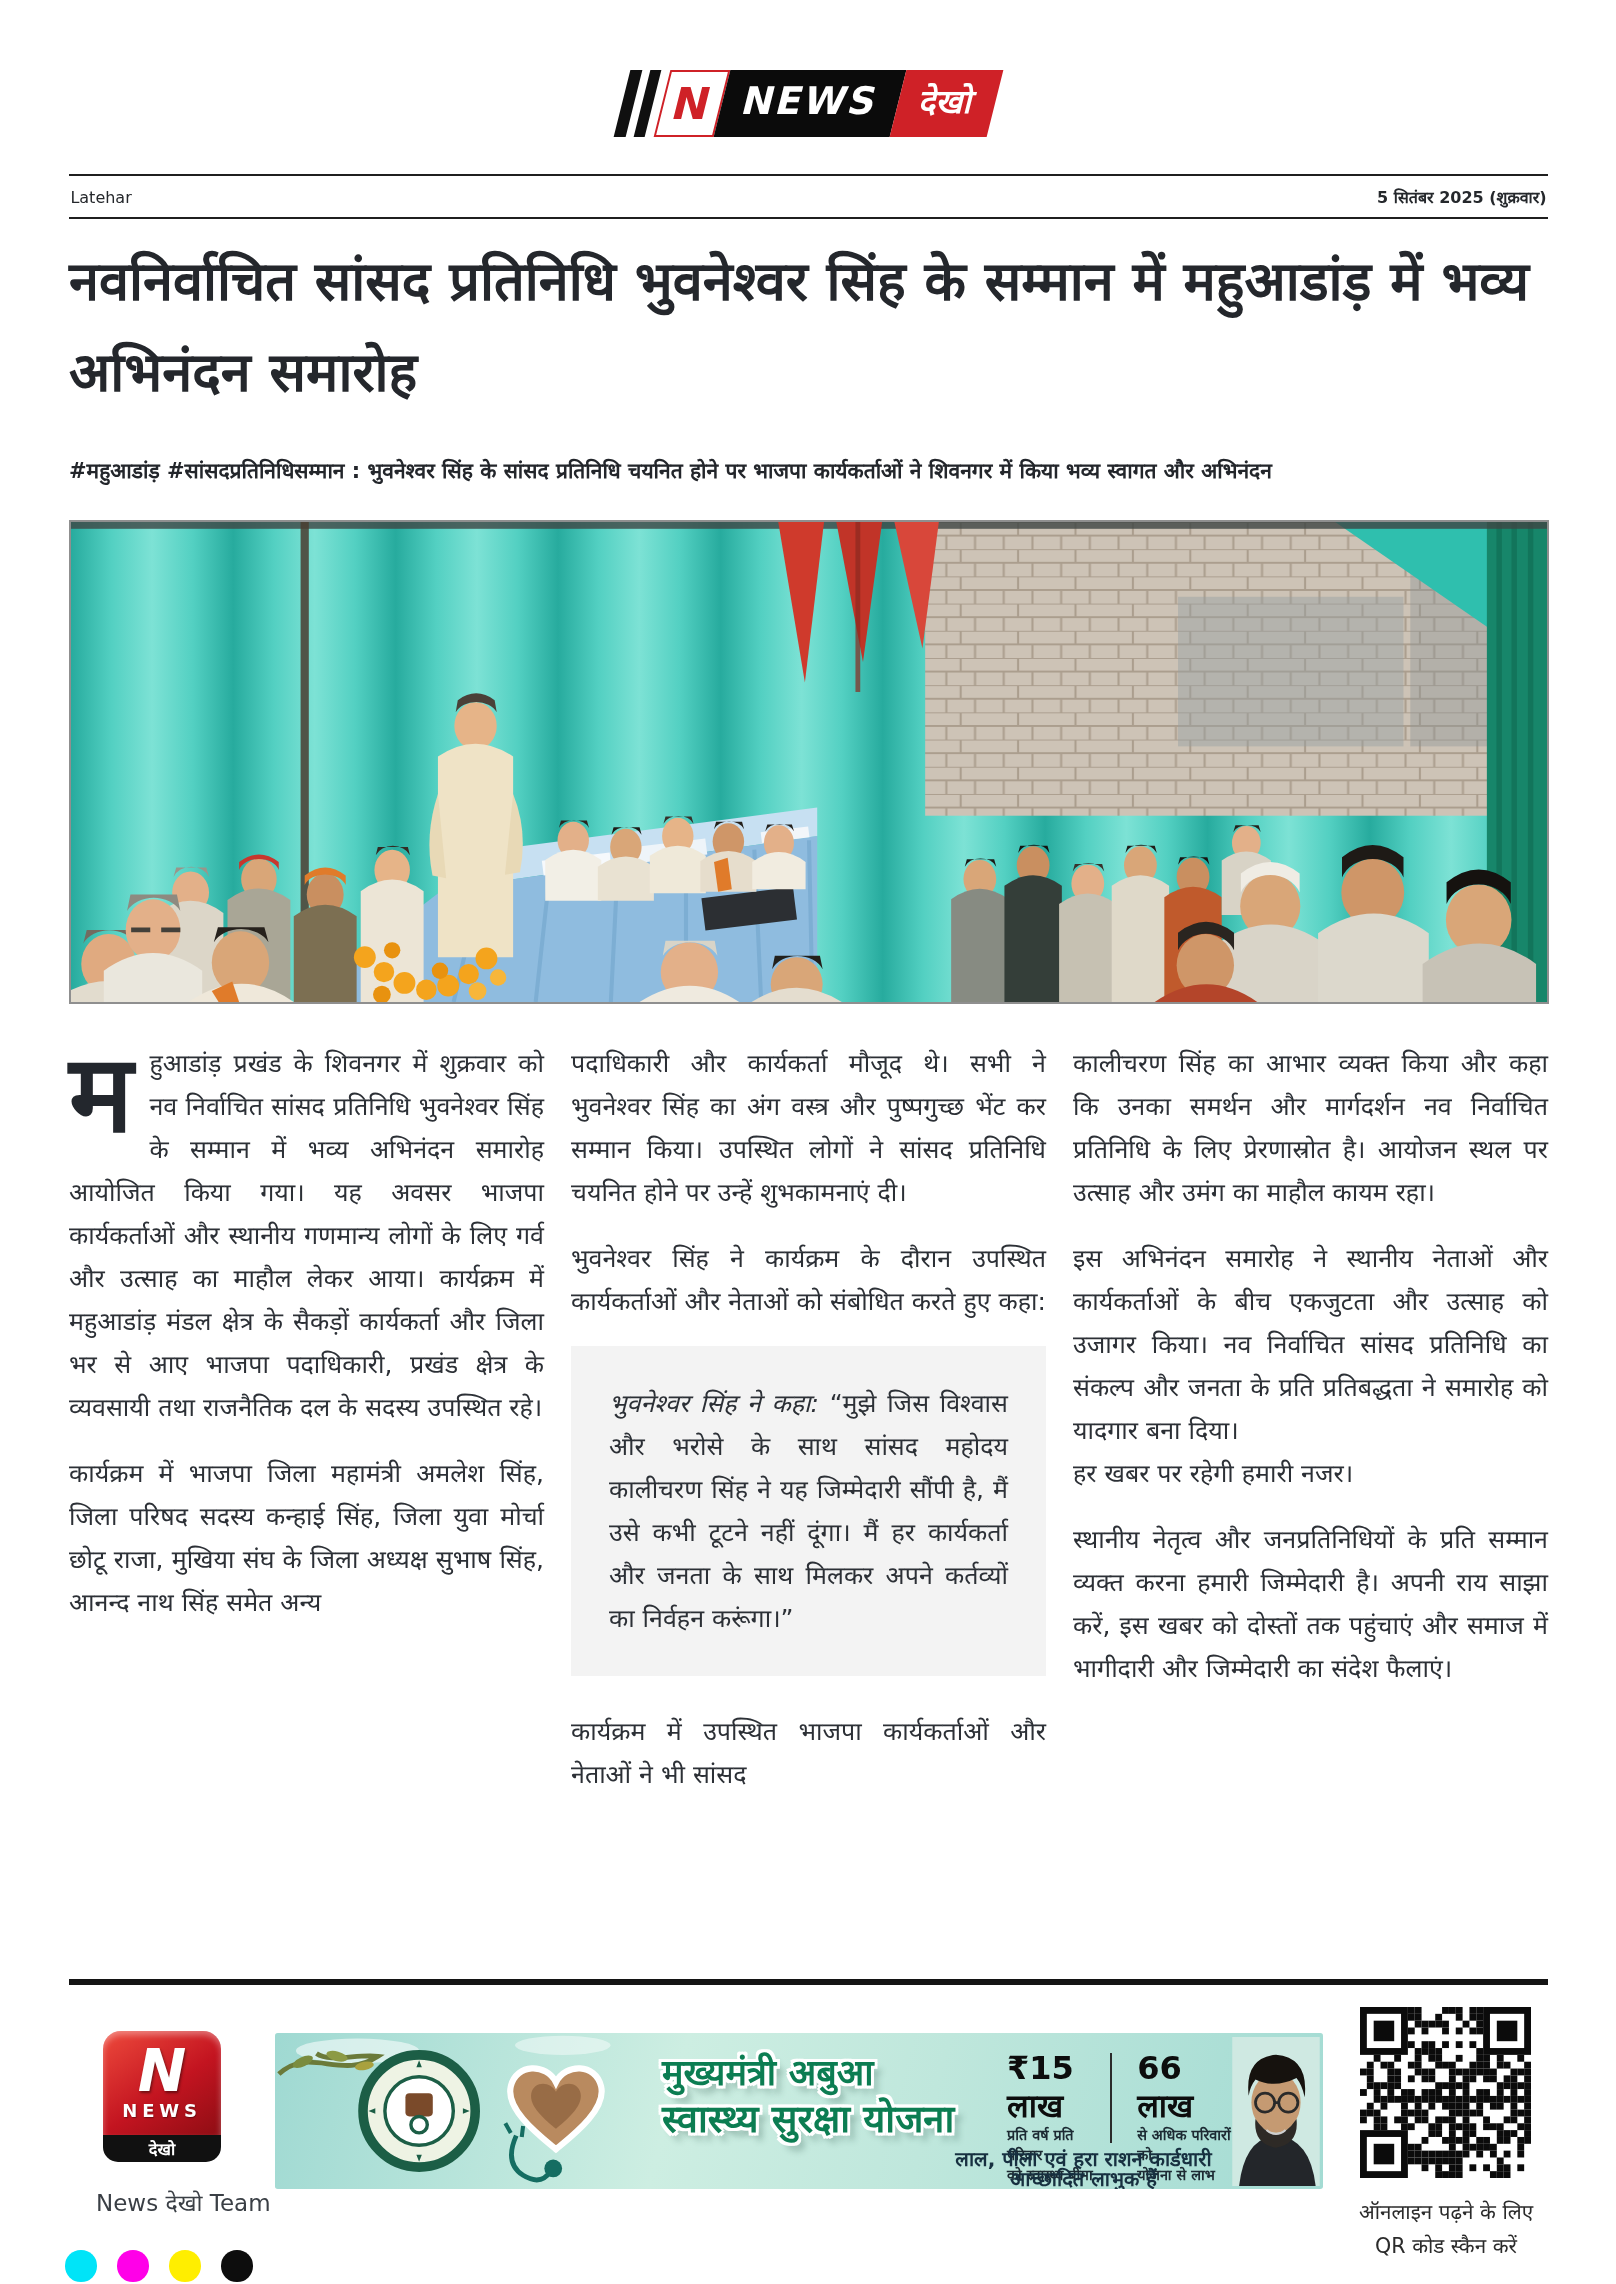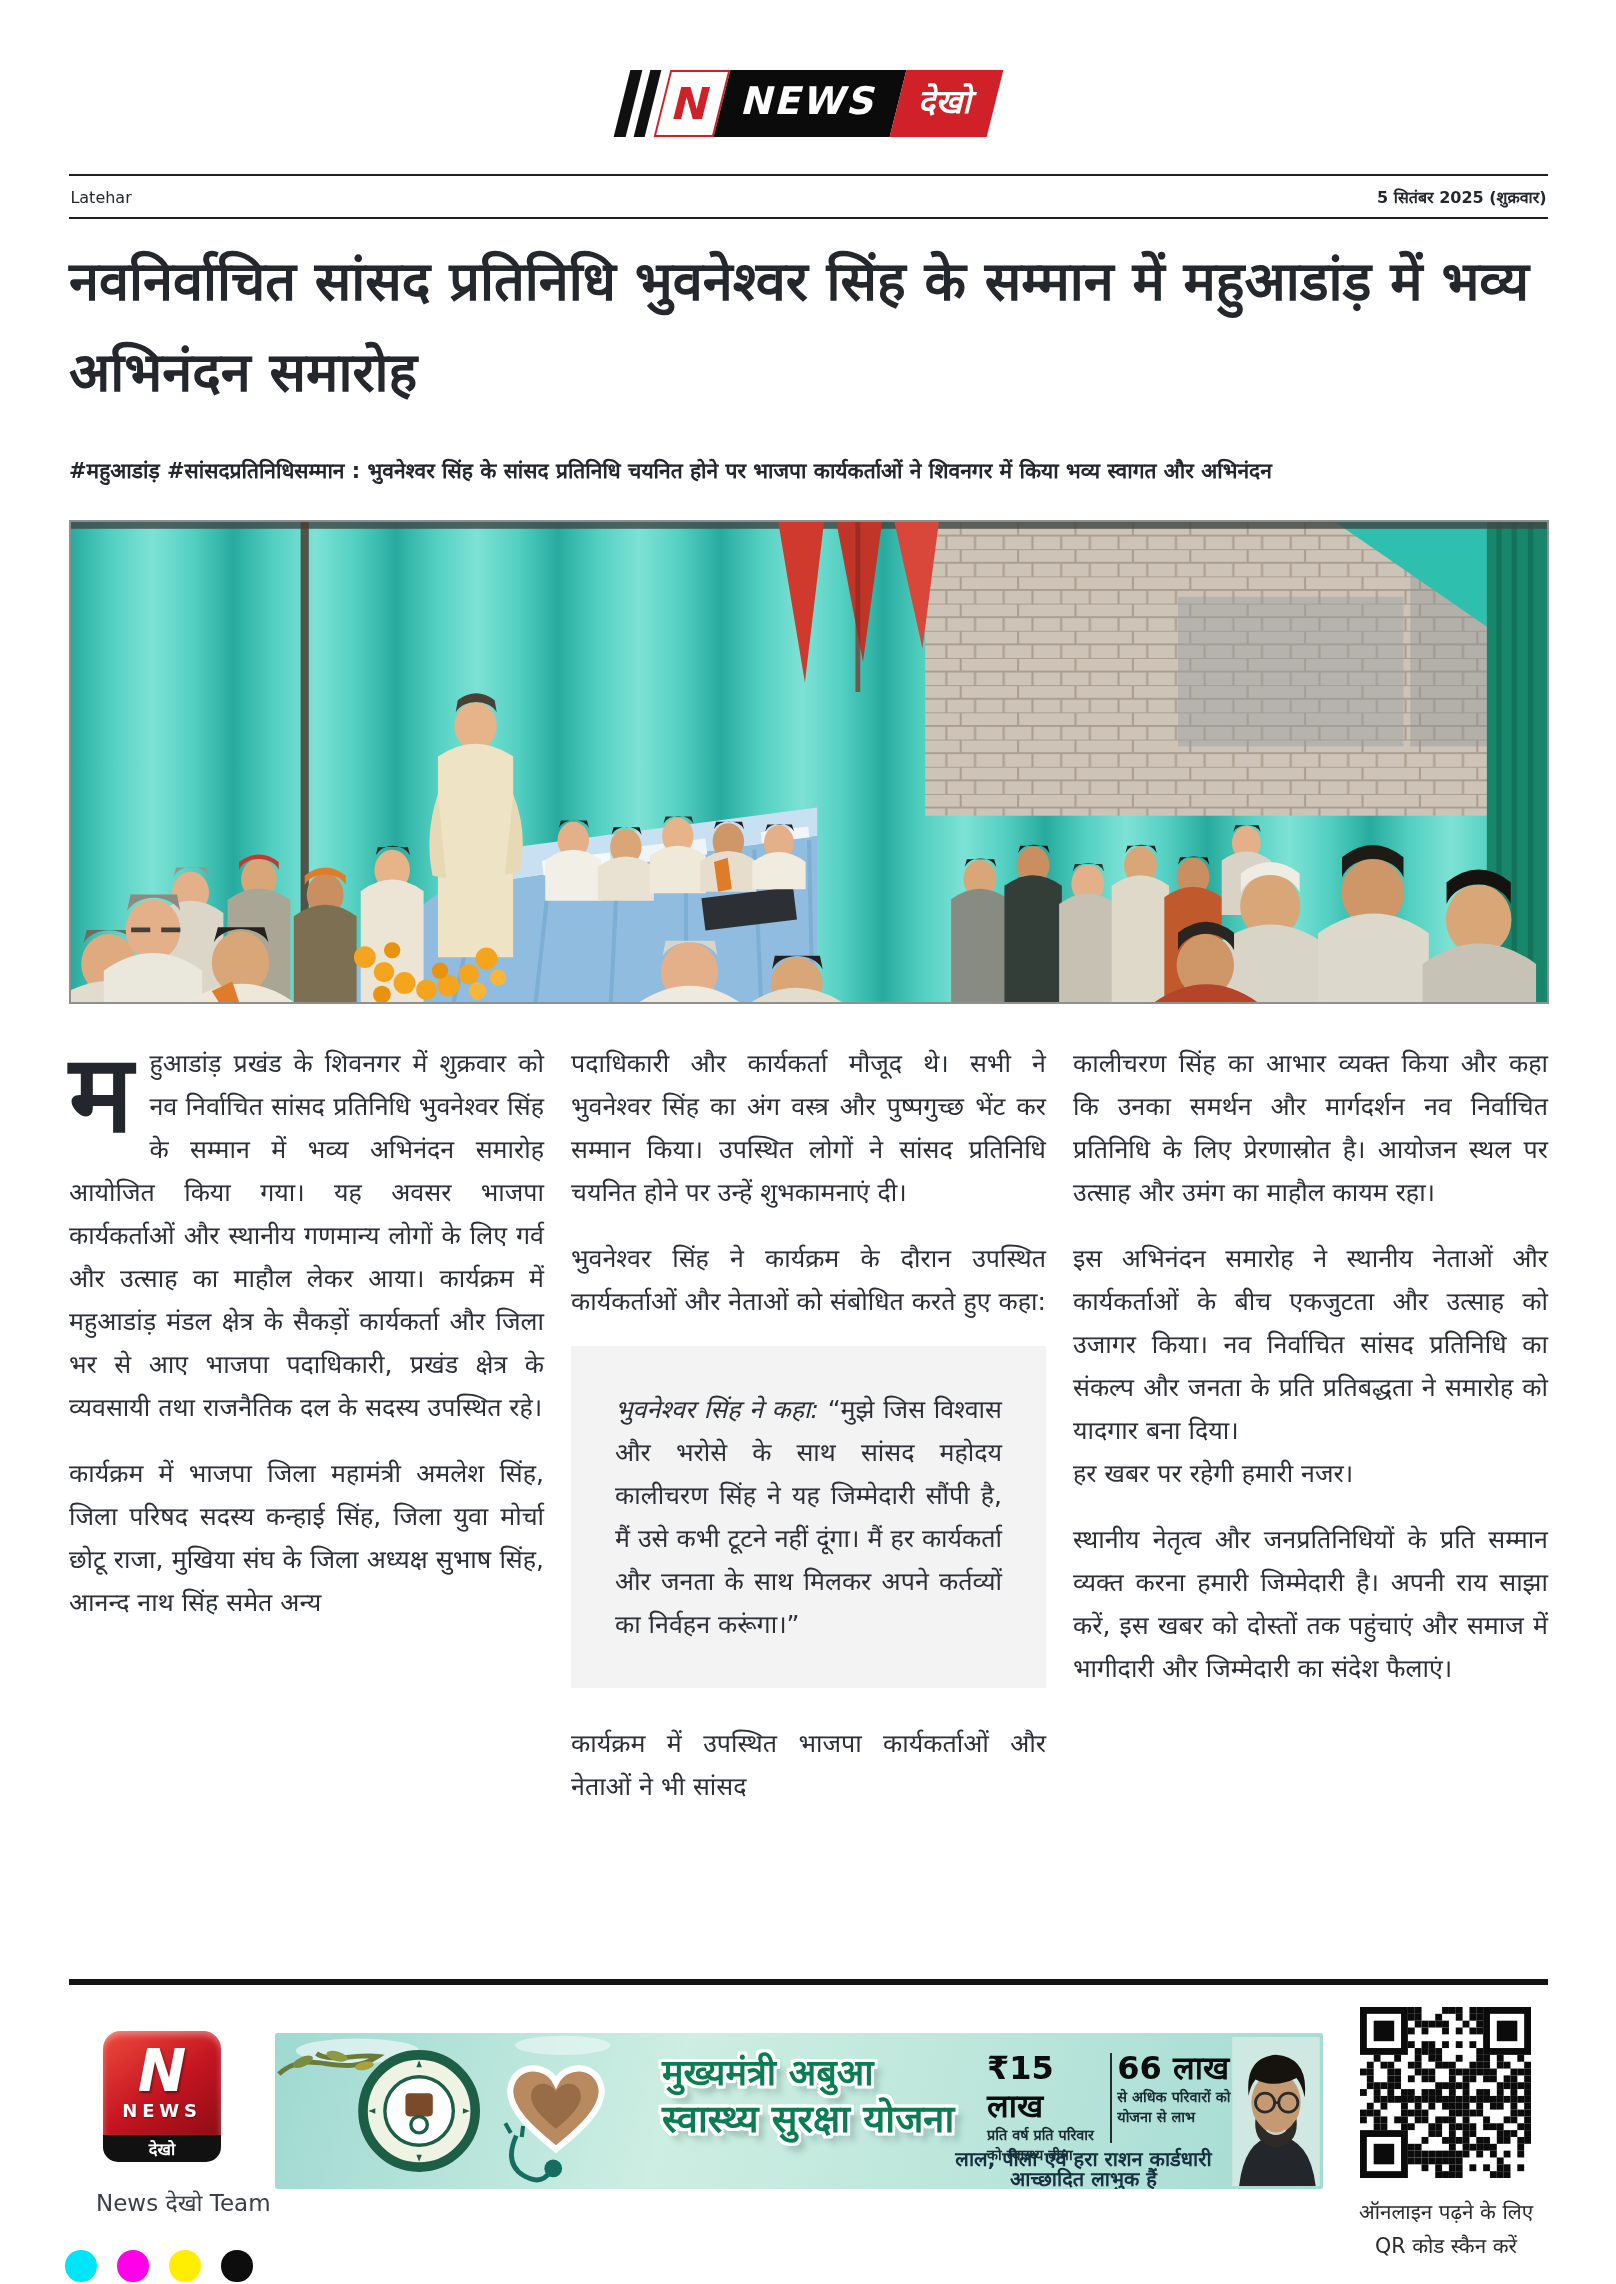--- a/index.html
+++ b/index.html
@@ -44,21 +44,21 @@
   
   .article { display:flex; gap:27px; margin-top:38px; min-height:937px; align-items:flex-start; }
   .col { flex:1; font-size:25px; line-height:43px; text-align:justify; color:#2c3036; }
   .col p { margin:0 0 23px; }
   .col p.tight { margin-bottom:0; }
   .dropcap {
     float:left; font-size:107px; line-height:82px; padding:11px 16.4px 0 0;
     font-weight:700; color:#23272d;
   }
   .quote-box { background:#f3f3f3; padding:36px 38px; margin:11px 0 34px; }
-  .quote-box p { margin:6px; }
+  .quote-box p { margin:0; }
   .quote-lead { font-style:italic; }
 
   
   .footer-rule { height:5.5px; background:#141414; }
   .footer-zone { position:relative; height:273px; }
 
   .flogo { position:absolute; left:34px; top:46px; width:118px; }
   .flogo-red {
     height:104px; background:linear-gradient(145deg,#ee4a3c 0%,#c31420 55%,#8e0d14 100%);
     border-radius:18px 18px 0 0; display:flex; flex-direction:column; align-items:center; justify-content:center;
@@ -73,21 +73,21 @@
     background:linear-gradient(105deg,#9fd9d2 0%,#cdeee2 38%,#bfe7dc 62%,#a3dbd3 100%);
     border-radius:2.7px;
   }
   .ad-bg { position:absolute; left:0; top:0; width:384px; height:156px; }
   .ad-title { position:absolute; left:387px; top:18px; width:322px; color:#0c7d52; font-weight:900;
     text-shadow:-2.7px -2.7px 0 #fff,2.7px -2.7px 0 #fff,-2.7px 2.7px 0 #fff,2.7px 2.7px 0 #fff,0 -2.7px 0 #fff,0 2.7px 0 #fff,-2.7px 0 0 #fff,2.7px 0 0 #fff,6.2px 7.5px 6.9px rgba(40,80,70,.35);
   }
   .ad-title-1 { font-size:36px; line-height:44px; }
   .ad-title-2 { font-size:38px; line-height:48px; }
   .ad-stats { position:absolute; left:712px; top:16.4px; width:253px; display:flex; }
-  .ad-stat { width:123px; }
+  .ad-stat { width:123px;margin-left:20px; }
   .ad-stat-val { font-size:32px; font-weight:900; color:#0d0d0d; line-height:38px; }
   .ad-stat-desc { font-size:14.4px; font-weight:700; color:#1c2a33; line-height:20px; }
   .ad-stat-div { width:2.1px; background:#2b2b2b; margin:4.1px 5.5px 0 0; height:90px; }
   .ad-note { position:absolute; left:658px; top:116px; width:301px; text-align:center; font-size:20px; font-weight:700; color:#173040; line-height:20.6px; }
   .ad-man { position:absolute; right:2.7px; top:4.1px; width:88px; height:149px; }
 
   .qr-box { position:absolute; left:1291px; top:22px; width:171px; height:171px; }
   .qr-caption { position:absolute; left:1185px; top:210px; width:384px; text-align:center; font-size:20.6px; color:#2b2b2b; line-height:34px; }
   .team-credit { position:absolute; left:27px; top:201px; font-size:23px; font-weight:400; color:#3a3f45; }
 

